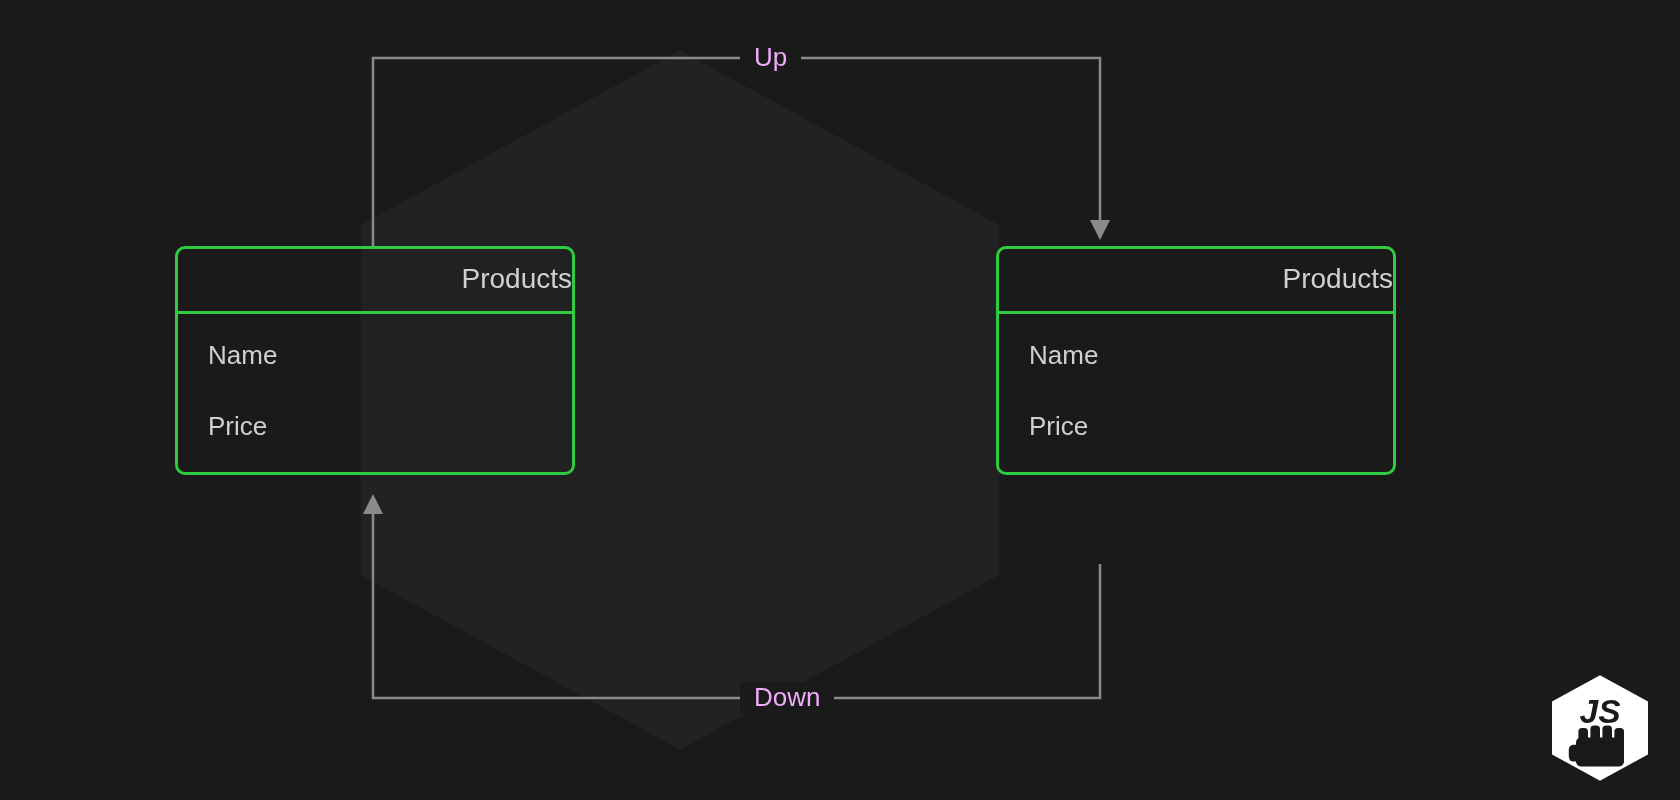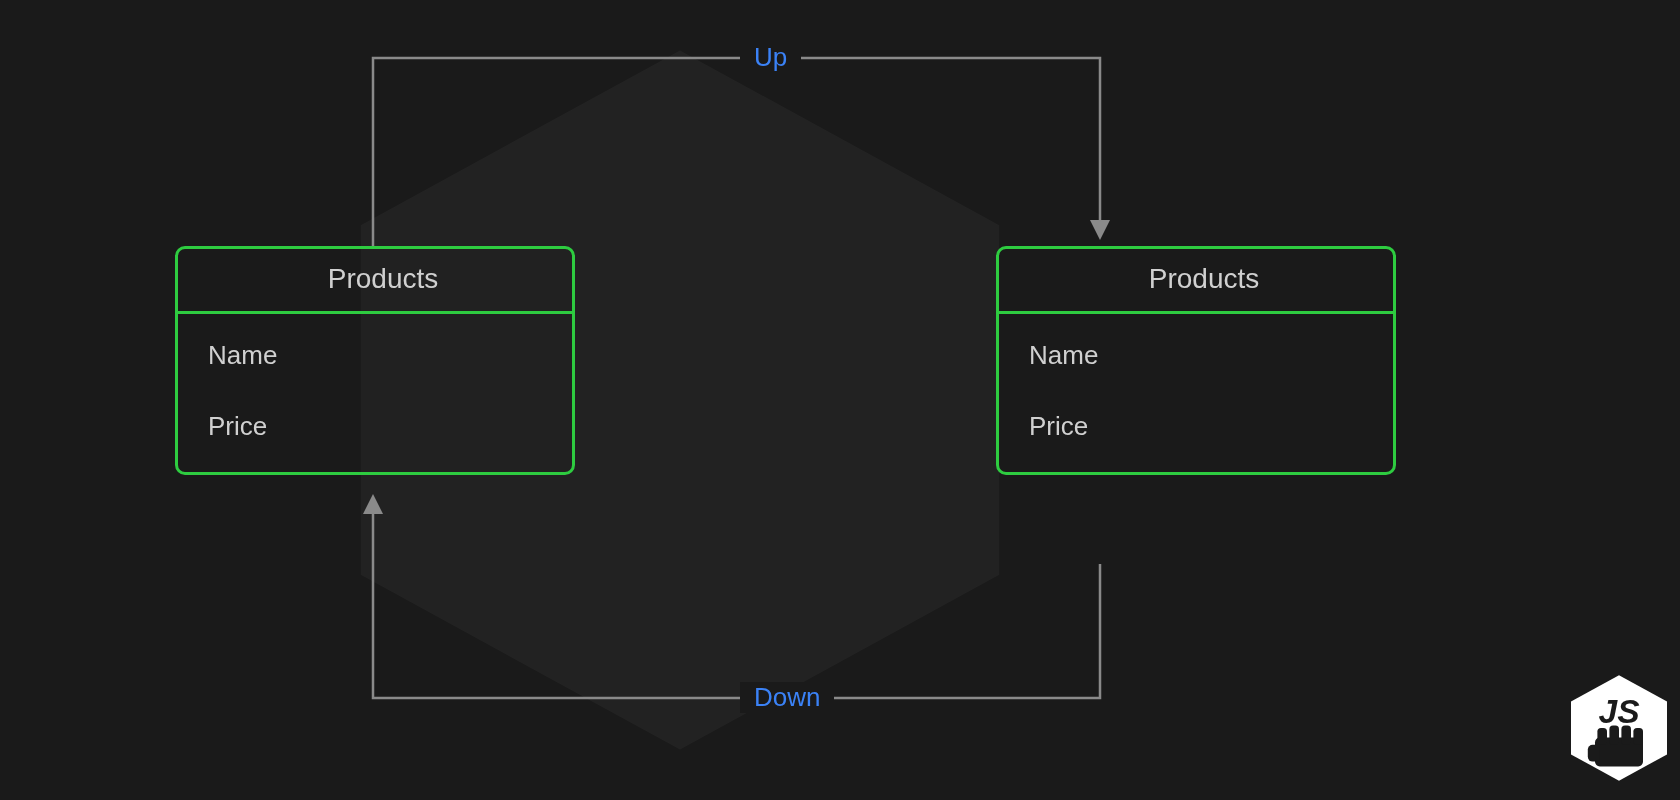--- a/index.html
+++ b/index.html
@@ -35,21 +35,21 @@
   }
 
   .entity-box {
     position: absolute;
     border: 3px solid #2ecc40;
     border-radius: 10px;
     background: rgba(30,30,30,0.2);
   }
   .entity-header {
     border-bottom: 3px solid #2ecc40;
-    text-align: center;
+    text-align: right;
     padding: 14px 0 16px 16px;
     color: #d0d0d0;
     font-size: 28px;
     font-weight: 400;
   }
   .entity-body {
     padding: 26px 30px 20px 30px;
     border-radius: 17px;
   }
   .field {
@@ -67,40 +67,40 @@
   }
   #box-right {
     left: 996px;
     top: 246px;
     width: 400px;
   }
 
   .conn-label {
     position: absolute;
     background: #1a1a1a;
-    color: #3b82f6;
+    color: #f0abfc;
     font-size: 26px;
     padding: 0 14px;
     font-weight: 400;
   }
   #label-up   { left: 740px; top: 42px; }
   #label-down { left: 740px; top: 682px; }
 
   .arrow-line {
     position: absolute;
     stroke: #8a8a8a;
     stroke-width: 2.5;
     fill: none;
   }
   .arrow-head { fill: #8a8a8a; }
 
   
   .logo-badge {
     position: absolute;
-    right: 1px;
+    right: 20px;
     bottom: 12px;
     width: 120px;
     height: 120px;
   }
 </style>
 </head>
 <body>
 
 <div class="watermark">
   <svg class="wm-hex" viewBox="0 0 100 100">

